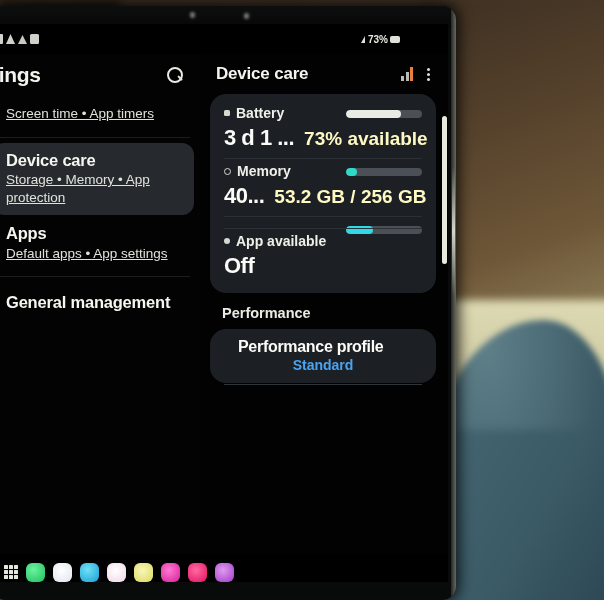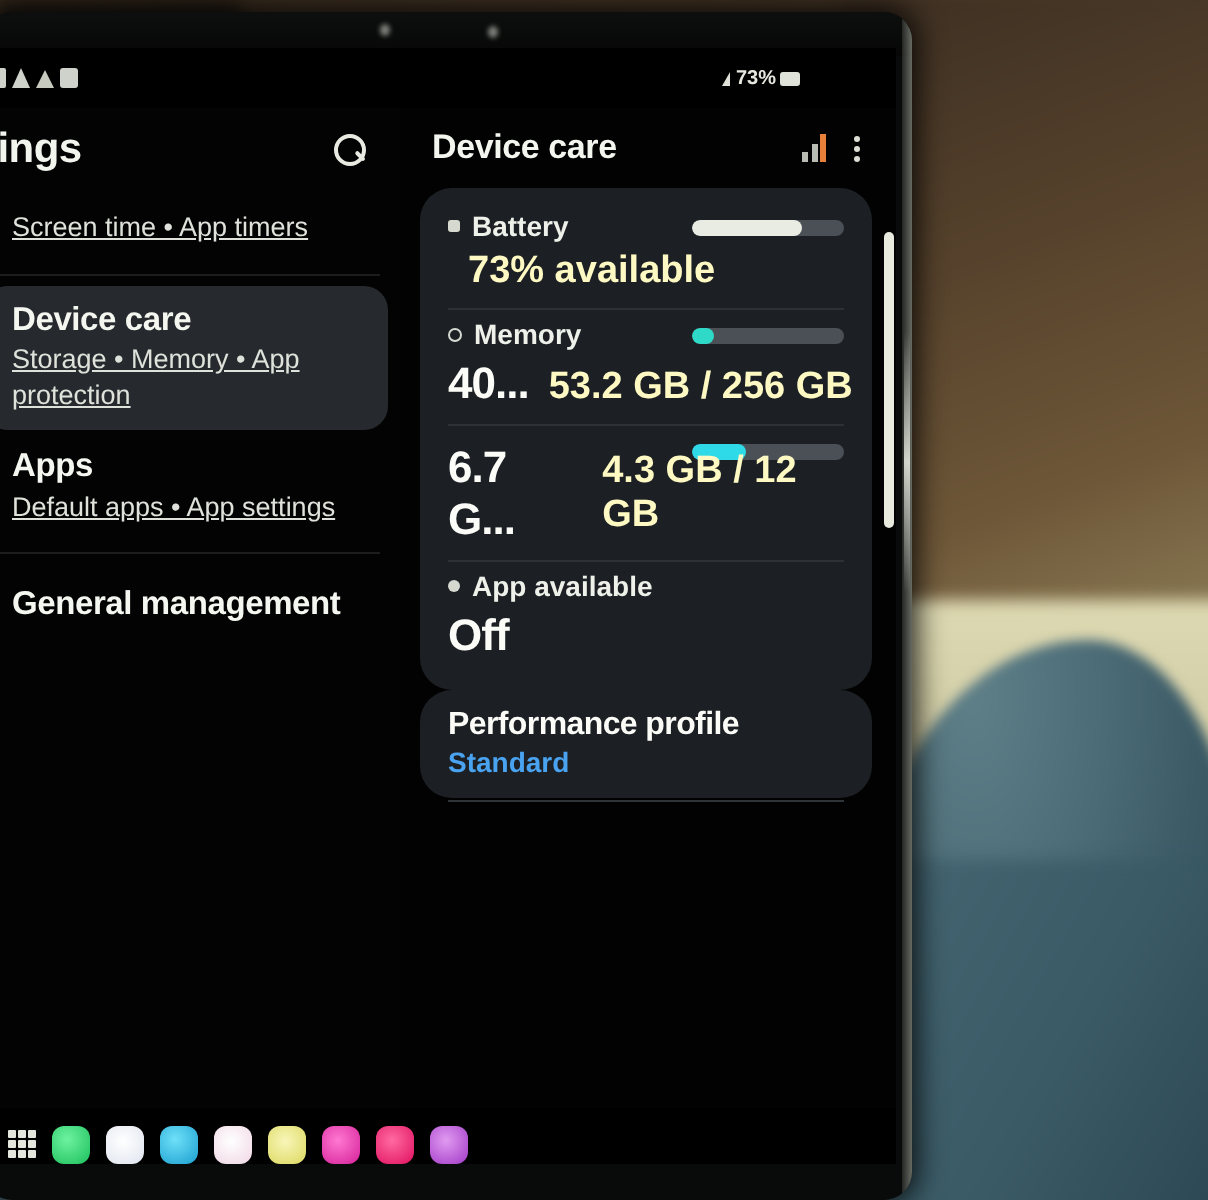--- a/index.html
+++ b/index.html
@@ -120,22 +120,22 @@
   .dc-bullet.ring { border-radius:50%; background:transparent; border:1.6px solid #d6d9d0; width:7px;height:7px;}
   .dc-bullet.round { border-radius:50%; }
   .dc-valrow { display:flex; align-items:baseline; margin-top:4px; }
   .dc-big { font-size:22px; font-weight:bold; color:#fbfcf8; letter-spacing:-.5px; filter:blur(.25px); }
   .dc-detail { font-size:19px; font-weight:bold; color:#fef9c3; margin-left:10px; filter:blur(.3px); }
   .dc-bar { position:absolute; right:14px; top:10px; width:76px; height:8px; border-radius:5px; background:#4a5056; overflow:hidden; }
   .dc-bar .fill { height:100%; border-radius:5px; }
 
   .perf-head { font-size:14.5px; font-weight:bold; color:#e9ece4; padding:12px 0 8px 16px; filter:blur(.3px); }
   .perf-card { background:#1c2024; border-radius:16px; margin:0 12px 0 4px; padding:9px 14px 10px 14px; position:relative; }
-  .perf-title { font-size:16px; font-weight:bold; color:#fbfcf8; letter-spacing:-.3px; filter:blur(.25px); }
-  .perf-value { font-size:14px; font-weight:bold; color:#4aa3f0; margin-top:1px; filter:blur(.3px); }
+  .perf-title { font-size:16px; font-weight:bold; color:#fbfcf8; letter-spacing:-.3px; filter:blur(.25px);margin-left:14px; }
+  .perf-value { font-size:14px; font-weight:bold; color:#4aa3f0; margin-top:1px; filter:blur(.3px);text-align:center; }
   .perf-line { position:absolute; left:14px; right:14px; bottom:-2px; height:1px; background:#2f3439; }
 
   .scrollbar { position:absolute; right:1px; top:62px; width:5px; height:148px; background:#e8eade; border-radius:3px; }
 
   
   .dock { position:absolute; left:0; top:536px; width:456px; height:24px; display:flex; align-items:center; padding-left:12px; gap:8px; }
   .appgrid { width:14px;height:14px; display:grid; grid-template-columns:repeat(3,1fr); grid-template-rows:repeat(3,1fr); gap:1.5px; }
   .appgrid i { background:#e4e7dd; border-radius:.5px; display:block; }
   .dock-ico { width:19px;height:19px;border-radius:6px; flex:0 0 auto; position:relative; }
 </style>
@@ -229,20 +229,21 @@
 
           <div class="dc-row">
             <div class="dc-label">
               <span class="dc-bullet"></span>
               <span>Battery</span>
             </div>
             <div class="dc-bar">
               <div class="fill" style="width:73%;background:#e9ece2"></div>
             </div>
             <div class="dc-valrow">
+              <span class="dc-big">3 d 1 ...</span>
               <span class="dc-detail">73% available</span>
             </div>
             <div class="rowline"></div>
           </div>
 
           <div class="dc-row">
             <div class="dc-label">
               <span class="dc-bullet ring"></span>
               <span>Memory</span>
             </div>
@@ -253,39 +254,36 @@
               <span class="dc-big">40...</span>
               <span class="dc-detail">53.2 GB / 256 GB</span>
             </div>
             <div class="rowline"></div>
           </div>
 
           <div class="dc-row">
             <div class="dc-bar">
               <div class="fill" style="width:36%;background:#2ed9e8"></div>
             </div>
-            <div class="dc-valrow">
-              <span class="dc-big">6.7 G...</span>
-              <span class="dc-detail">4.3 GB / 12 GB</span>
-            </div>
             <div class="rowline"></div>
           </div>
 
           <div class="dc-row" style="padding-bottom:10px">
             <div class="dc-label">
               <span class="dc-bullet round"></span>
               <span>App available</span>
             </div>
             <div class="dc-valrow">
               <span class="dc-big">Off</span>
             </div>
           </div>
 
         </div>
 
+        <div class="perf-head">Performance</div>
 
         <div class="perf-card">
           <div class="perf-title">Performance profile</div>
           <div class="perf-value">Standard</div>
           <div class="perf-line"></div>
         </div>
 
         <div class="scrollbar"></div>
       </div>
 

